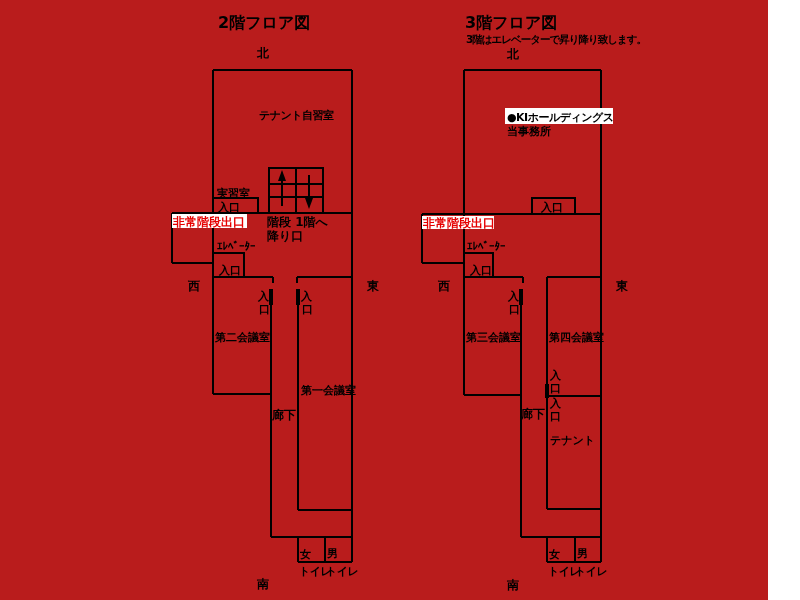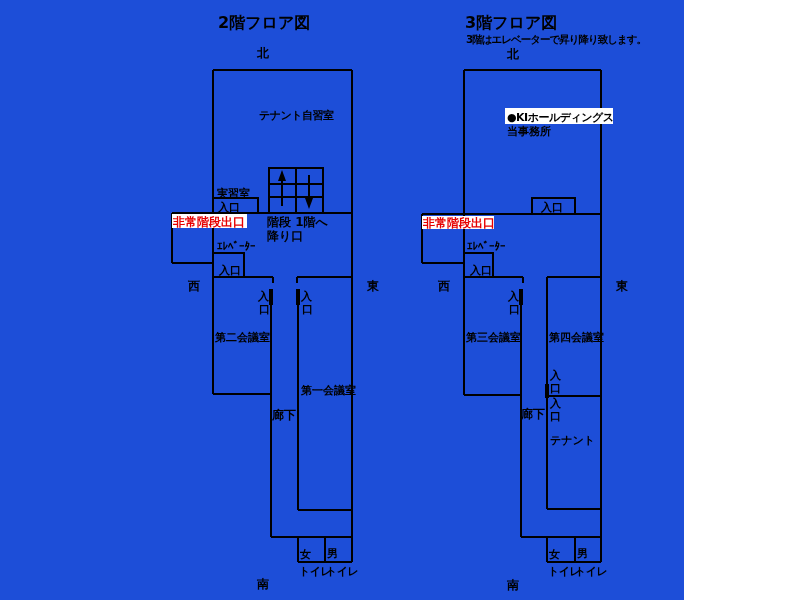--- a/index.html
+++ b/index.html
@@ -1,16 +1,16 @@
 <!DOCTYPE html>
 <html><head>
 <meta charset="utf-8">
 <style>
   html,body{margin:0;padding:0;background:#ffffff;}
-  .stage{position:relative;width:684px;height:600px;background:#1d4ed8;overflow:hidden;}
+  .stage{position:relative;width:768px;height:600px;background:#b91c1c;overflow:hidden;}
   svg{display:block;}
   .wall{stroke:#000000;stroke-width:2;fill:none;shape-rendering:crispEdges;}
   .thin{stroke:#000000;stroke-width:1.5;fill:none;shape-rendering:crispEdges;}
   .jamb{fill:#000000;shape-rendering:crispEdges;}
   text{font-family:"DejaVu Sans",sans-serif;fill:#000000;font-weight:bold;}
   .t16{font-size:16px;}
   .t12{font-size:12px;}
   .t11{font-size:11px;}
   .t10{font-size:10.5px;letter-spacing:-1px;}
   .tn{letter-spacing:-0.5px;}

